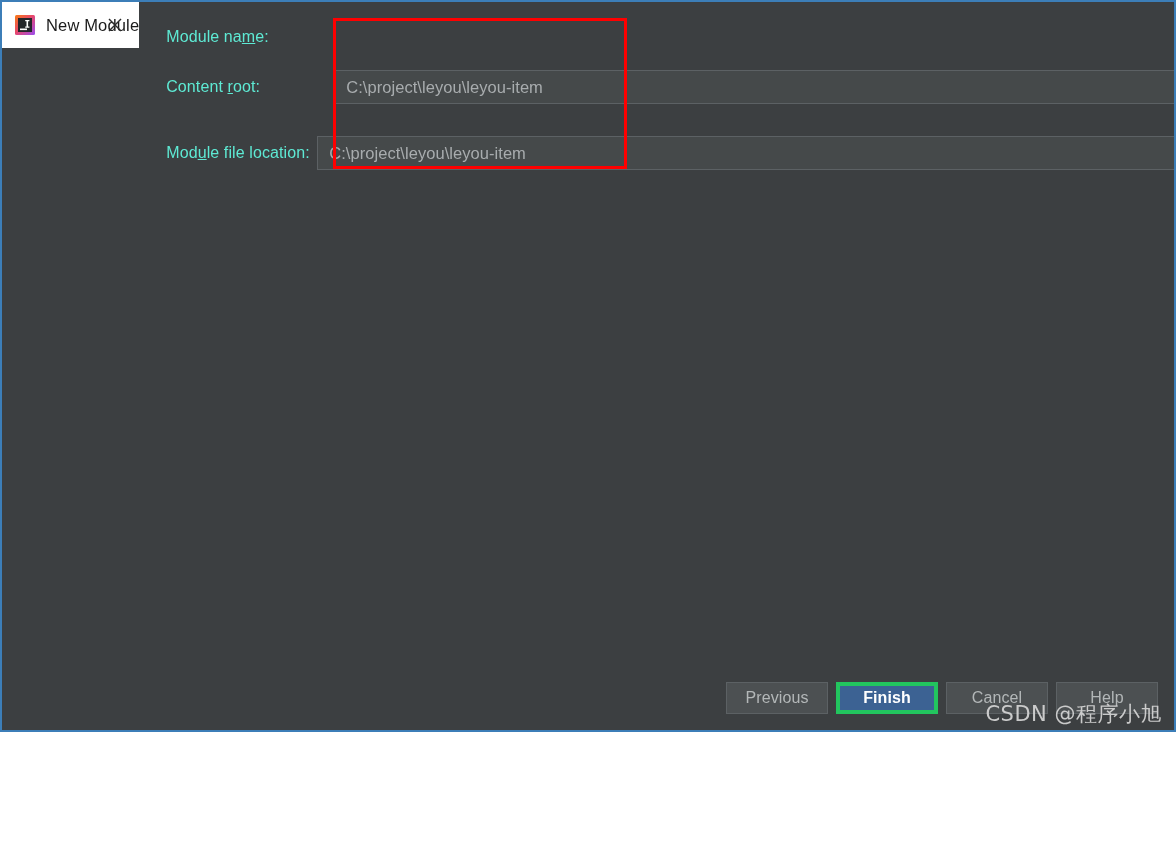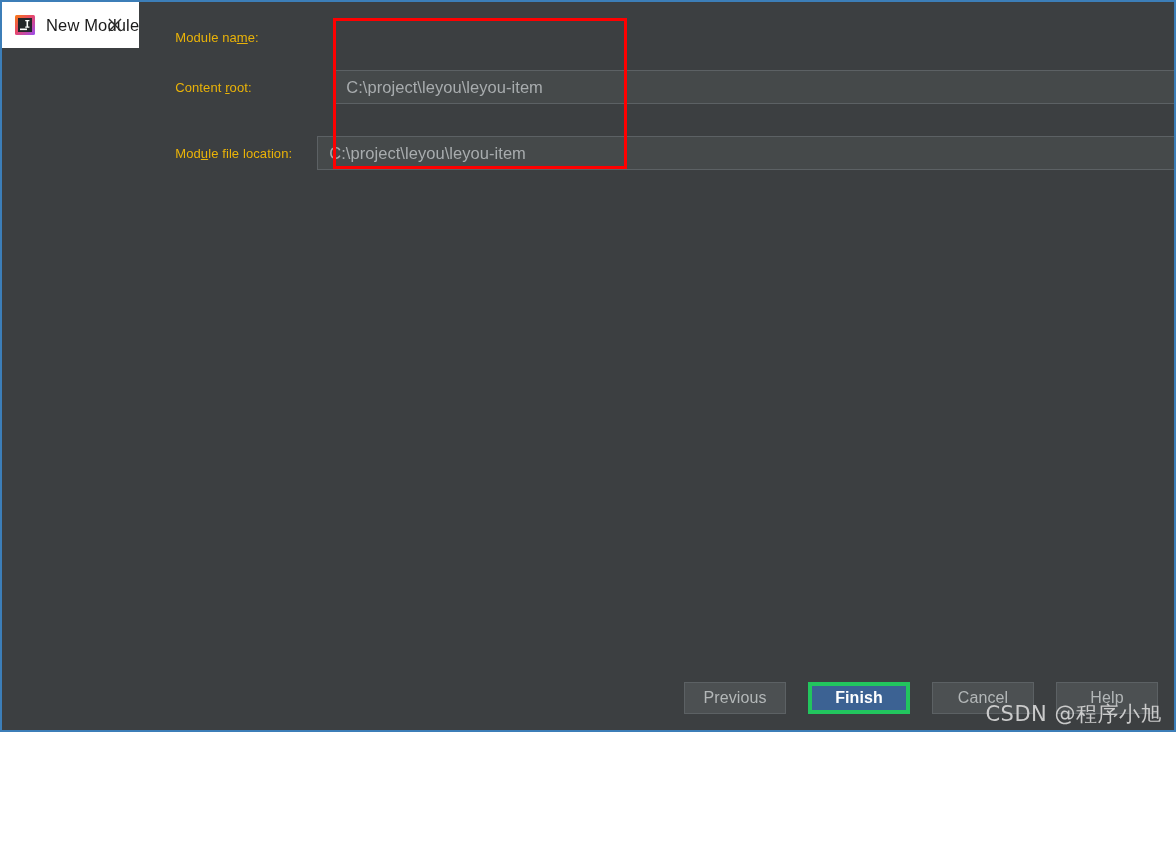--- a/index.html
+++ b/index.html
@@ -90,24 +90,24 @@
     display: flex;
     align-items: center;
   }
   .row-1 { top: 18px; }
   .row-2 { top: 68px; gap: 17px; }
   .row-3 { top: 134px; }
 
   .field-label {
     width: 178px;
     flex: 0 0 178px;
-    padding-left: 36px;
-    box-sizing: border-box;
-    font-size: 13px;
-    color: #eab308;
+    padding-left: 27px;
+    box-sizing: border-box;
+    font-size: 16px;
+    color: #5eead4;
     letter-spacing: 0.1px;
     white-space: nowrap;
   }
   .field-label u {
     text-decoration: underline;
     text-underline-offset: 1px;
   }
 
   .input {
     height: 34px;
@@ -160,21 +160,21 @@
     pointer-events: none;
   }
 
   
   .footer {
     position: absolute;
     right: 16px;
     bottom: 16px;
     display: flex;
     align-items: center;
-    gap: 22px;
+    gap: 8px;
   }
   .btn {
     height: 32px;
     min-width: 102px;
     box-sizing: border-box;
     background: #4c5052;
     border: 1px solid #5c6164;
     color: #b3b7b8;
     font-size: 16px;
     display: flex;

